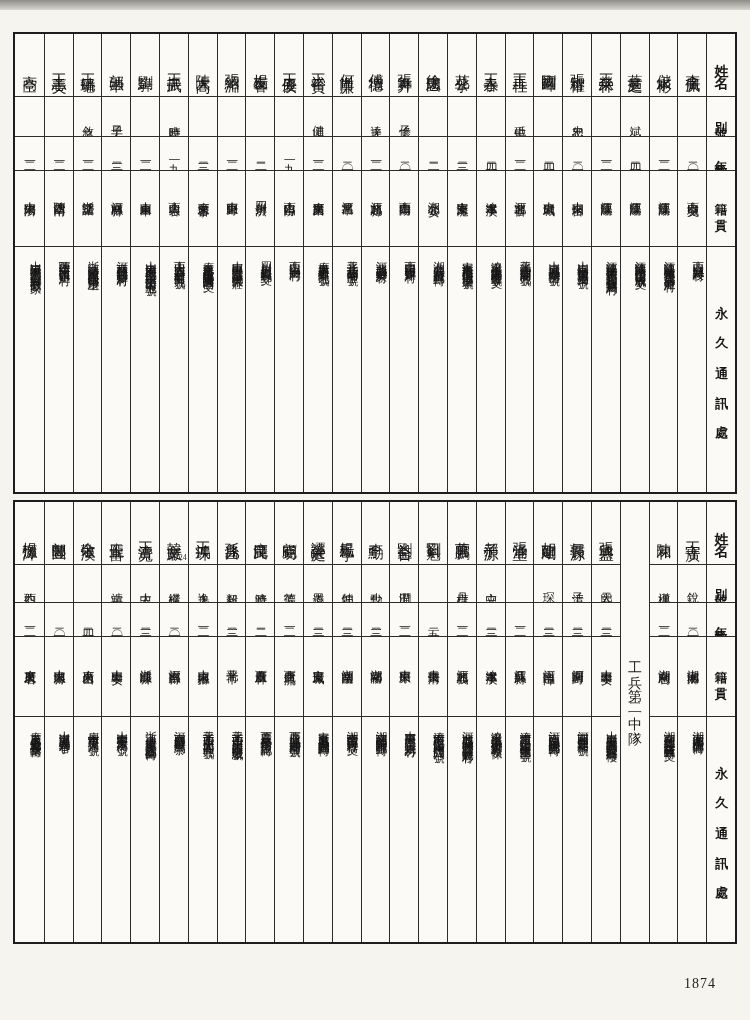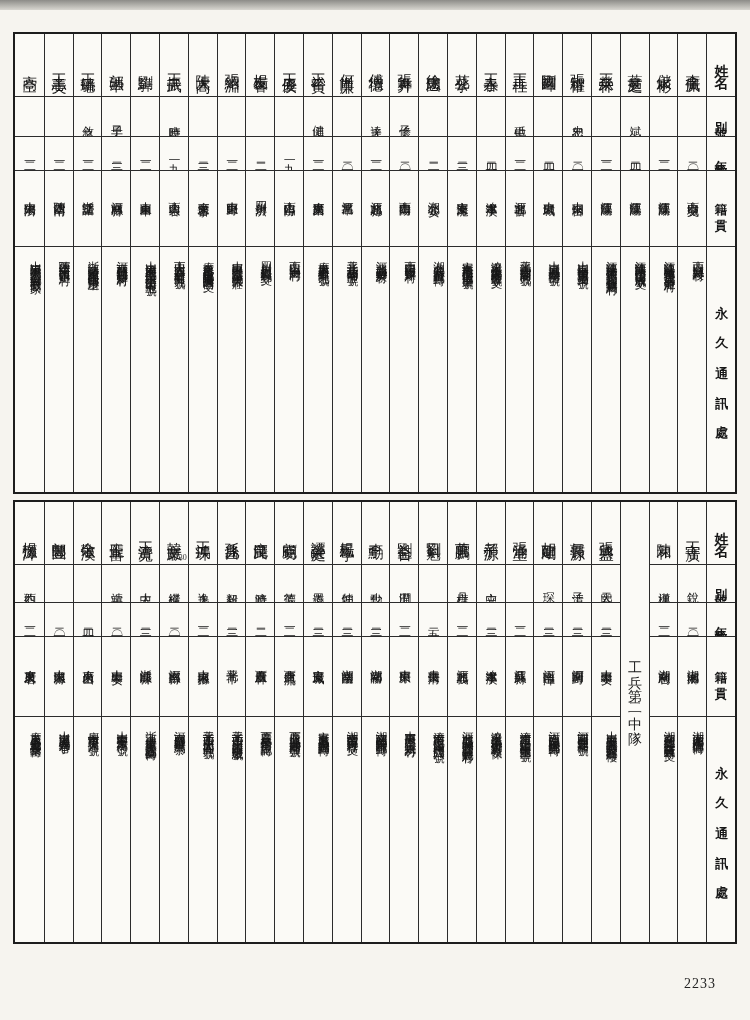--- a/index.html
+++ b/index.html
@@ -510,21 +510,21 @@
         <span class="vtext">二三</span>
       </div>
       <div class="cell origin-cell" style="grid-area: 4 / 5;">
         <span class="vtext">浙江嵊縣</span>
       </div>
       <div class="cell addr-cell" style="grid-area: 5 / 5;">
         <span class="vtext">浙江上虞章家埠王志萱藥師轉</span>
       </div>
       <div class="cell name-cell r0" style="grid-area: 1 / 6;">
         <span class="vtext">韓文獻</span>
-        <span class="note">30</span>
+        <span class="note">24</span>
       </div>
       <div class="cell alias-cell" style="grid-area: 2 / 6;">
         <span class="vtext">縱橫</span>
       </div>
       <div class="cell age-cell" style="grid-area: 3 / 6;">
         <span class="vtext">二〇</span>
       </div>
       <div class="cell origin-cell" style="grid-area: 4 / 6;">
         <span class="vtext">河南鄧縣</span>
       </div>
@@ -800,13 +800,13 @@
       </div>
       <div class="cell hdr origin-cell h-origin" style="grid-area: 4 / 25;">
         <span class="vtext">籍貫</span>
       </div>
       <div class="cell hdr addr-cell h-addr" style="grid-area: 5 / 25;">
         <span class="vtext">永久通訊處</span>
       </div>
     </div>
 </div>
 
-<div class="page-number">2233</div>
+<div class="page-number">1874</div>
 
 </body></html>

